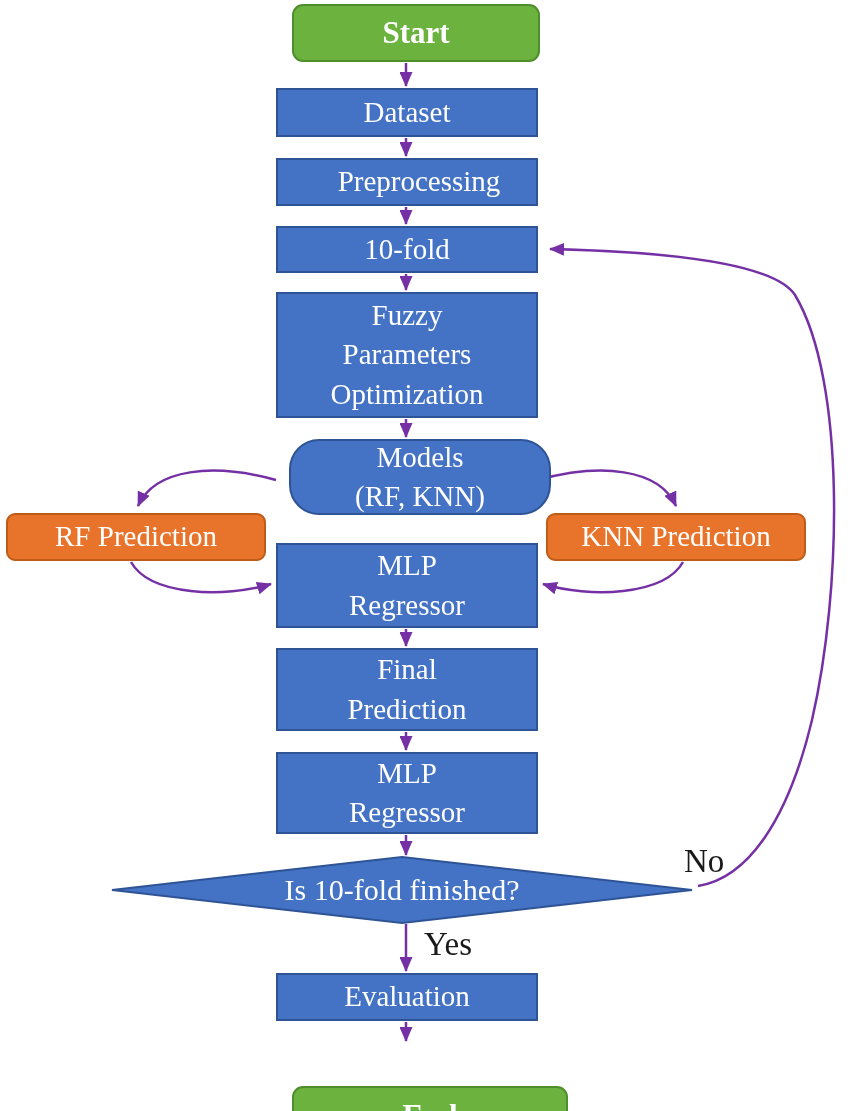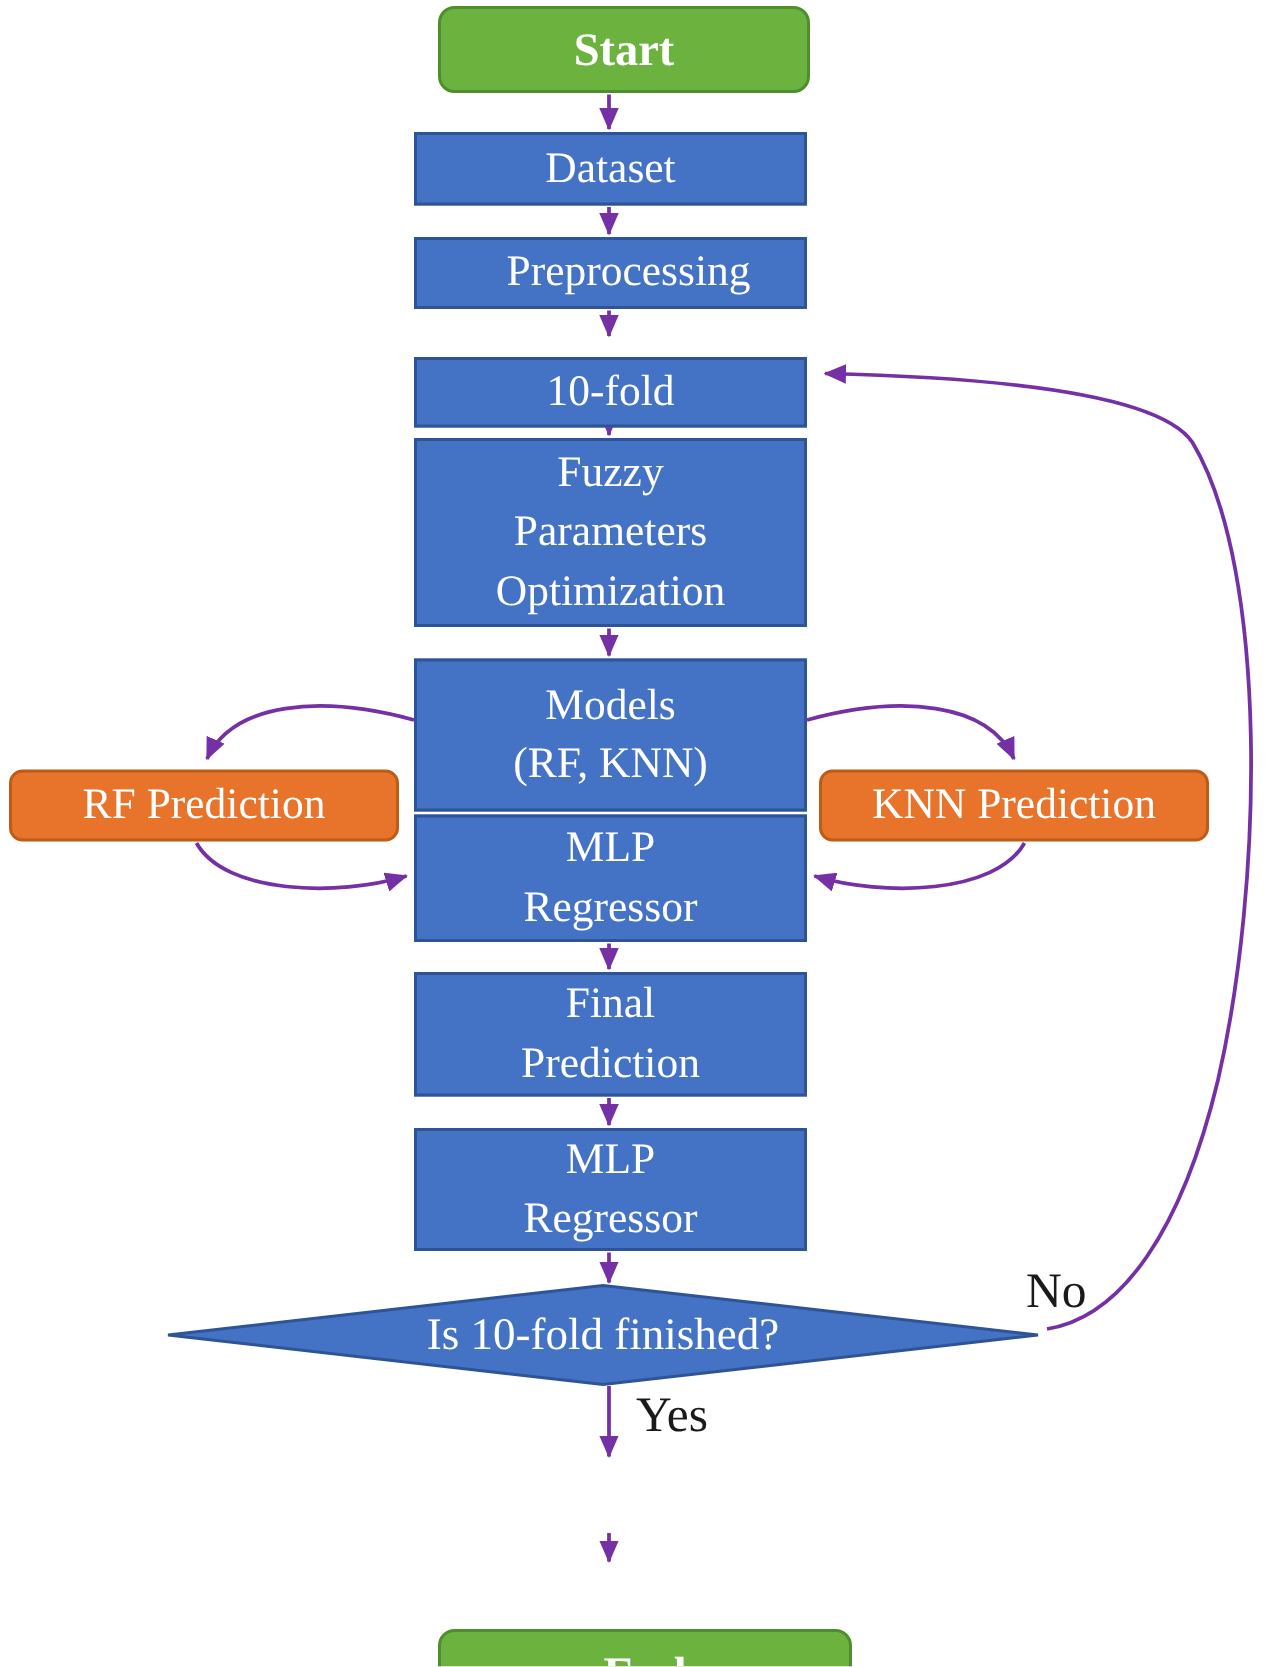--- a/index.html
+++ b/index.html
@@ -107,31 +107,31 @@
   </div>
 
   <div class="node proc" style="left:276px; top:88px; width:262px; height:49px;">
     <span>Dataset</span>
   </div>
 
   <div class="node proc" style="left:276px; top:158px; width:262px; height:48px;padding-left:24px;">
     <span>Preprocessing</span>
   </div>
 
-  <div class="node proc" style="left:276px; top:226px; width:262px; height:47px;margin-top:12px;">
+  <div class="node proc" style="left:276px; top:226px; width:262px; height:47px;">
     <span>10-fold</span>
   </div>
 
   <div class="node proc" style="left:276px; top:292px; width:262px; height:126px;align-items:center;">
     <span>Fuzzy
 Parameters
 Optimization</span>
   </div>
 
-  <div class="node proc" style="left:276px; top:439px; width:262px; height:102px;">
+  <div class="node proc" style="left:289px; top:439px; width:262px; height:76px;border-radius:30px;">
     <span>Models
 (RF, KNN)</span>
   </div>
 
   <div class="node io" style="left:6px; top:513px; width:260px; height:48px;">
     <span>RF Prediction</span>
   </div>
 
   <div class="node io" style="left:546px; top:513px; width:260px; height:48px;">
     <span>KNN Prediction</span>
@@ -149,20 +149,23 @@
 
   <div class="node proc" style="left:276px; top:752px; width:262px; height:82px;">
     <span>MLP
 Regressor</span>
   </div>
 
   <div class="node decision-text" style="left:112px; top:857px; width:580px; height:66px;">
     <span>Is 10-fold finished?</span>
   </div>
 
+  <div class="node proc" style="left:276px; top:973px; width:262px; height:48px;">
+    <span>Evaluation</span>
+  </div>
 
   <div class="node term" style="left:292px; top:1043px; width:276px; height:60px;margin-top:43px;">
     <span>End</span>
   </div>
 
   <div class="edge-label" style="left:424px; top:928px;">Yes</div>
 
   <div class="edge-label" style="left:684px; top:845px;font-family:Liberation Serif, serif;">No</div>
 
 </div>

